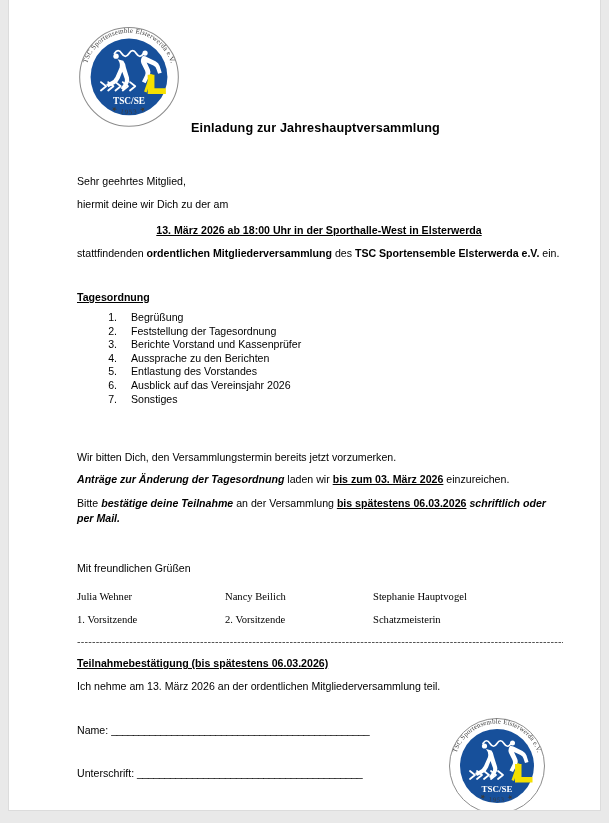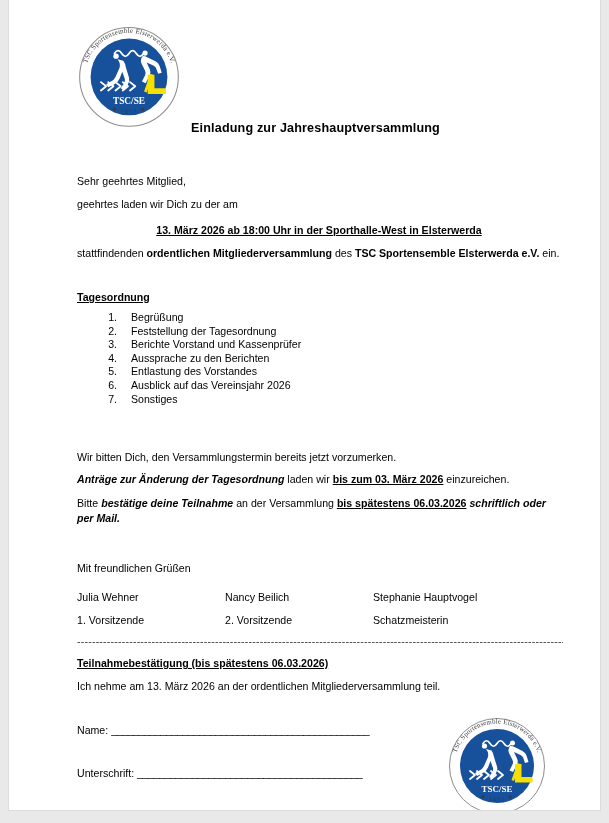--- a/index.html
+++ b/index.html
@@ -129,20 +129,21 @@
     box-sizing: border-box;
   }
   .agenda-txt { white-space: nowrap; }
 
   
   .sig-row {
     position: absolute;
     width: 484px;
     display: flex;
     font-size: 10.6px;
+    font-family: Liberation Serif, serif;
   }
   .sig-col { width: 148px; flex: 0 0 148px; }
 
   .dash-rule {
     position: absolute;
     left: 68px;
     top: 636px;
     width: 486px;
     font-size: 10.6px;
     color: #3a3a3a;
@@ -194,21 +195,21 @@
         </text>
       </svg>
 
 
       <div class="doc-title">Einladung zur Jahreshauptversammlung</div>
 
       <div class="body-area">
 
         <div class="ln" style="top:174px;left:0;">Sehr geehrtes Mitglied,</div>
 
-        <div class="ln" style="top:197px;left:0;">geehrtes laden wir Dich zu der am</div>
+        <div class="ln" style="top:197px;left:0;">hiermit deine wir Dich zu der am</div>
 
         <div class="center-ln" style="top:223px;left:0;">
           <span class="u"><b>13. März 2026 ab 18:00 Uhr in der Sporthalle-West in Elsterwerda</b></span>
         </div>
 
         <div class="ln" style="top:246px;left:0;">
           <span>stattfindenden </span><b>ordentlichen Mitgliederversammlung</b><span> des </span><b>TSC Sportensemble Elsterwerda e.V.</b><span> ein.</span>
         </div>
 
         <div class="ln" style="top:290px;left:0;">

